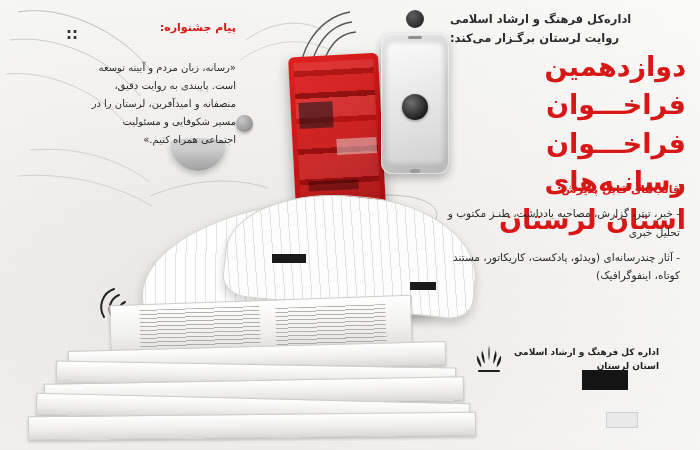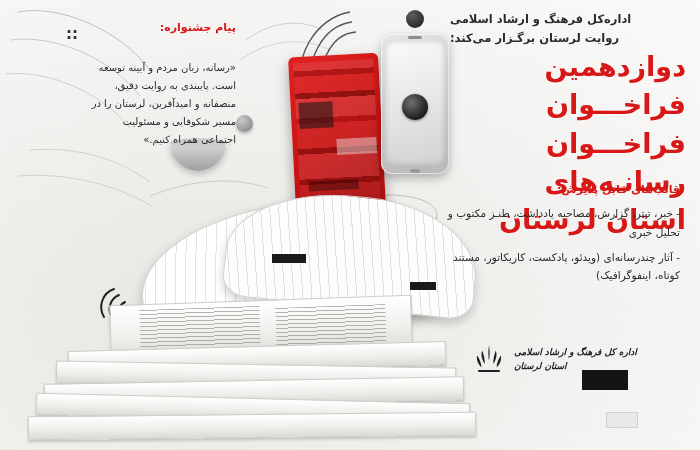--- a/index.html
+++ b/index.html
@@ -284,26 +284,25 @@
     align-items: center;
     justify-content: flex-start;
     gap: 8px;
     flex-direction: row-reverse;
   }
   .logo .emblem {
     width: 34px; height: 34px;
     flex: 0 0 34px;
   }
   .logo .ltext {
-    text-align: left;
+    text-align: right;
     color: #1f1f1f;
     font-size: 9px;
     line-height: 1.6;
     font-weight: 600;
-    font-style: italic;
   }
 
   .blackbox {
     position: absolute;
     background: #141414;
   }
 
   .wifi {
     position: absolute;
     left: 96px; top: 283px;

